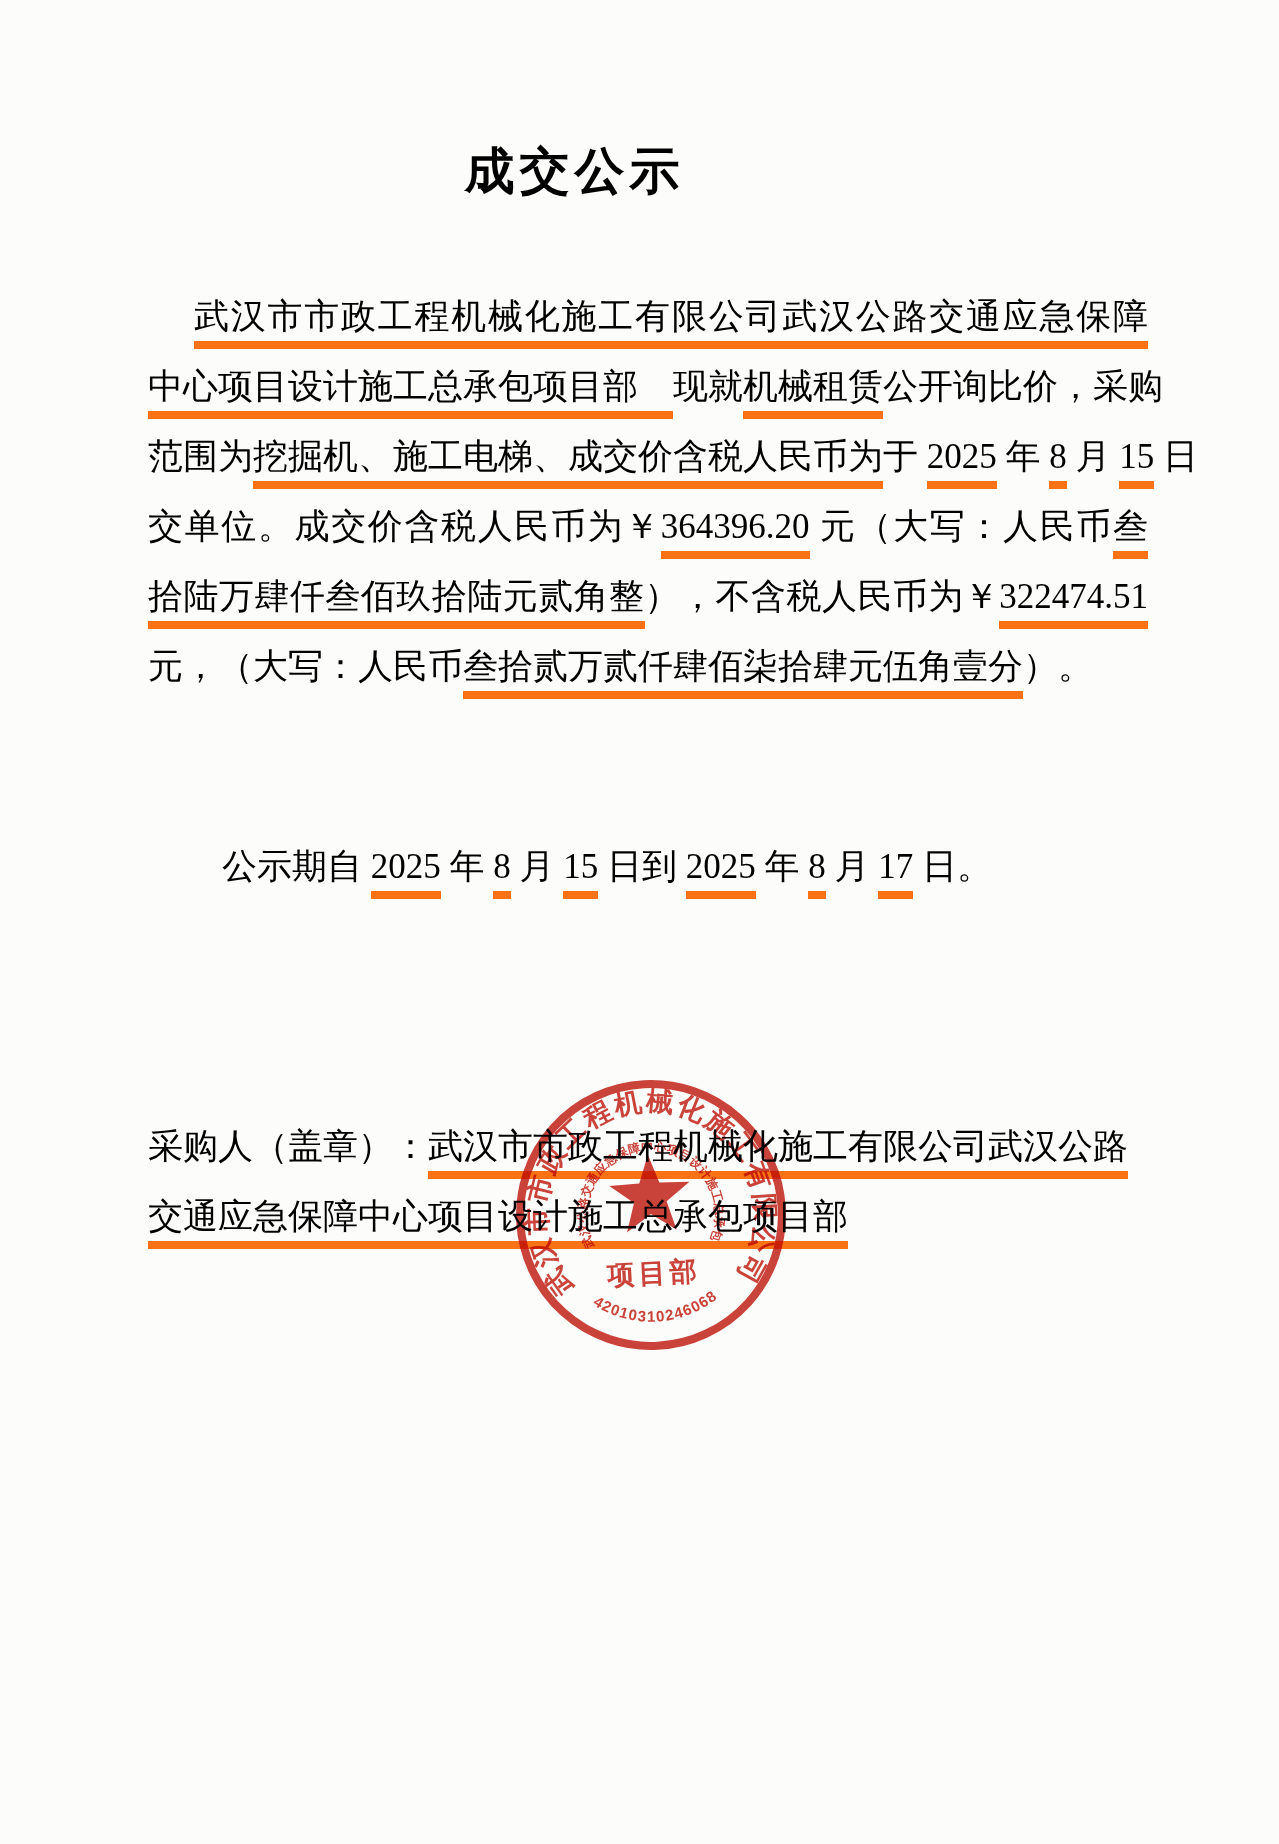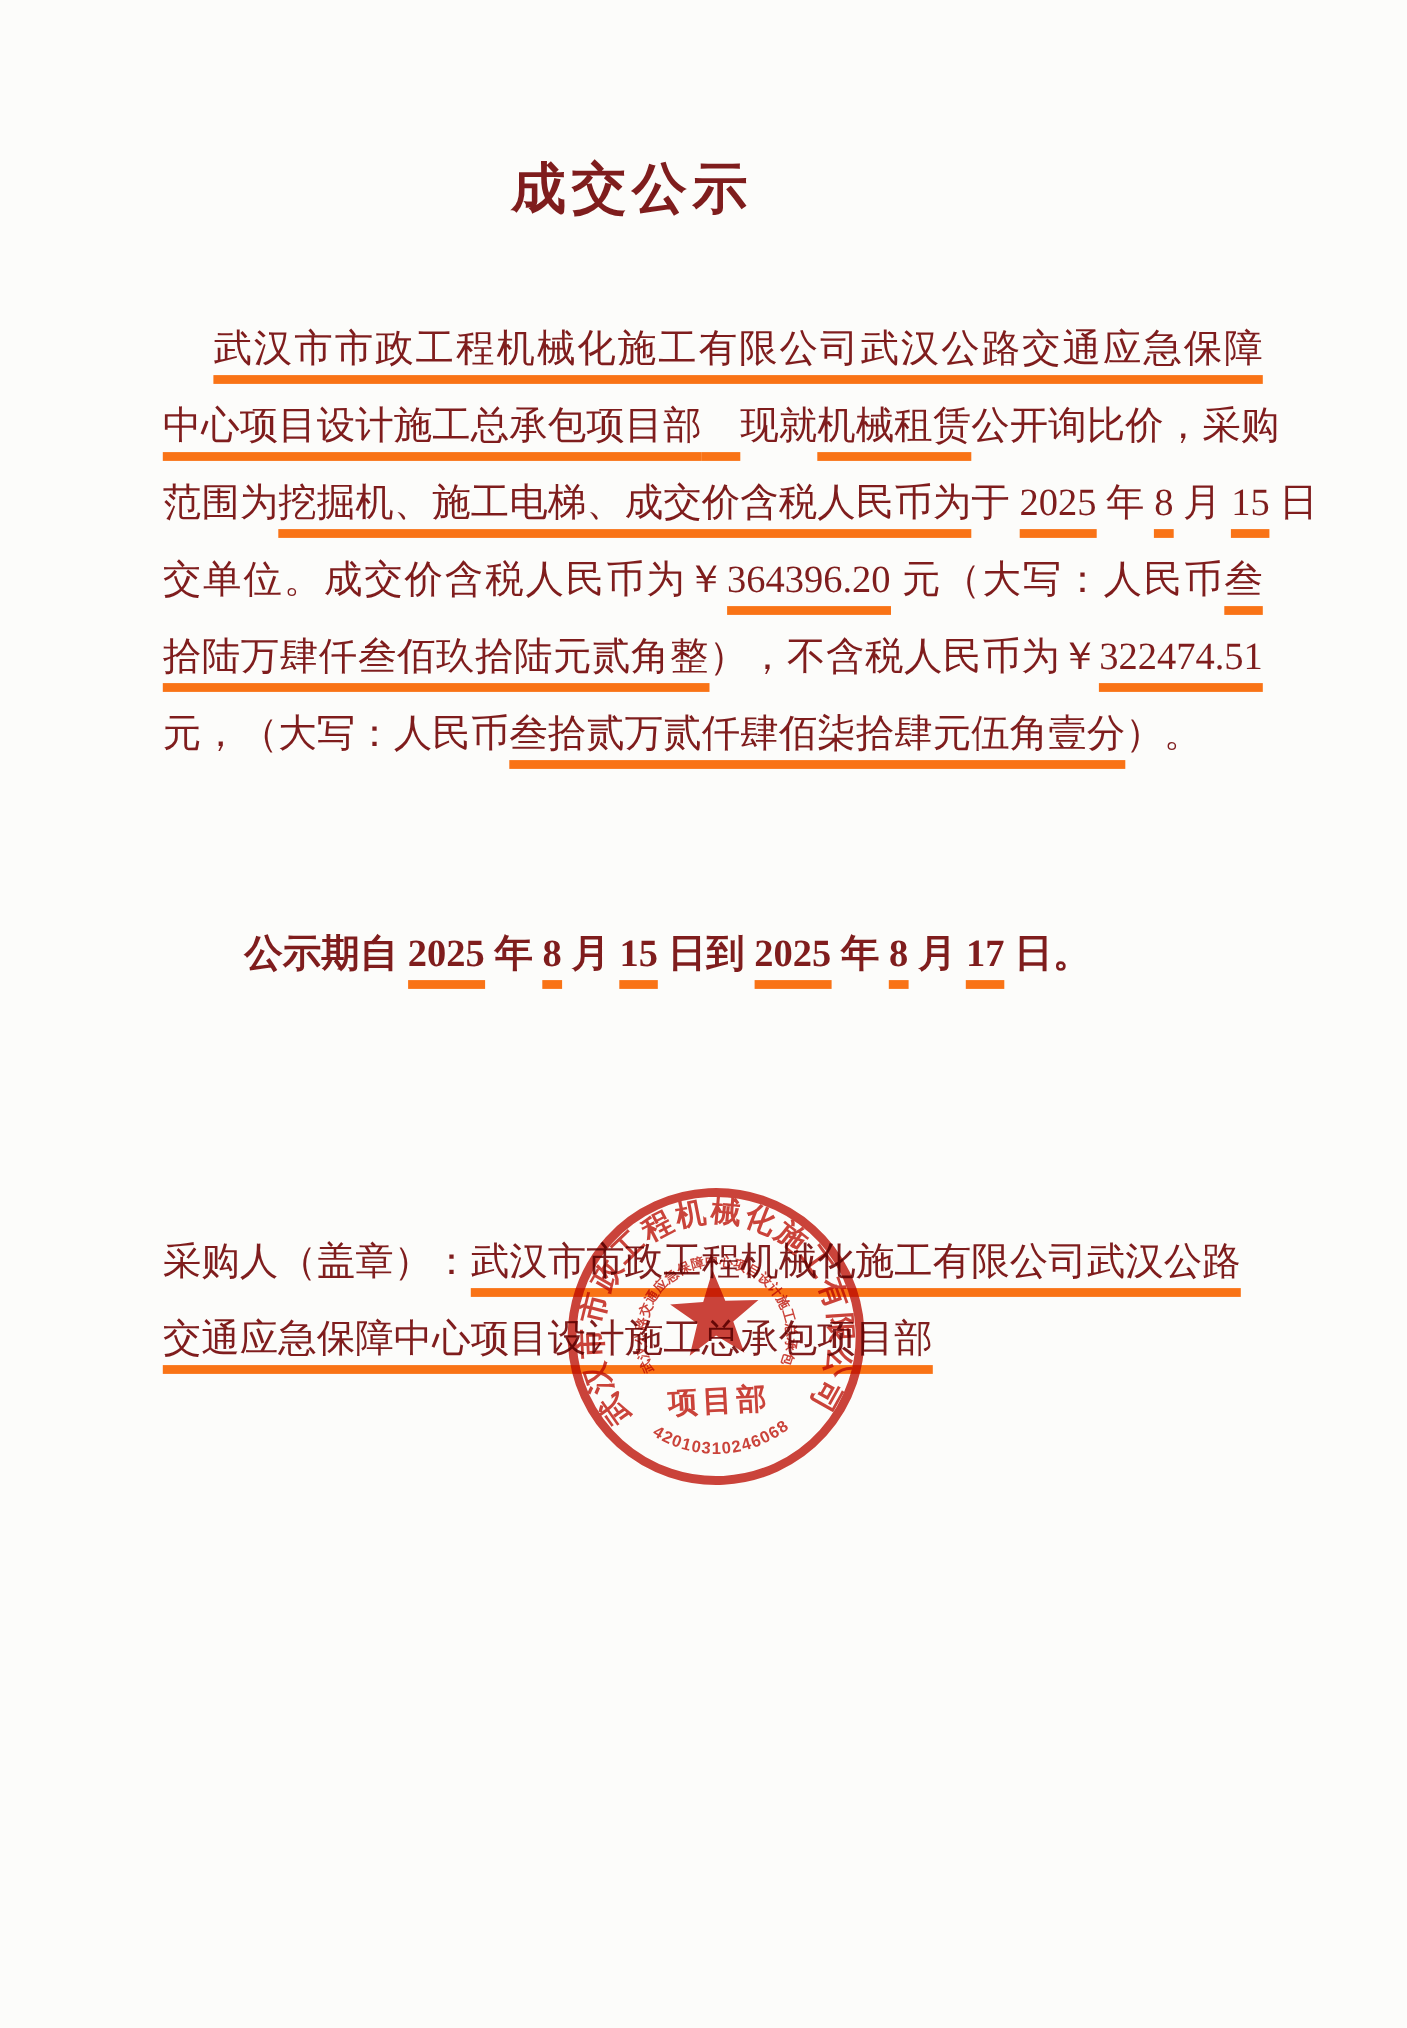--- a/index.html
+++ b/index.html
@@ -3,42 +3,42 @@
 <meta charset="utf-8">
 <style>
   html, body { margin: 0; padding: 0; background: #ffffff; }
   .page {
     position: relative;
     width: 1279px;
     height: 1844px;
     background: #fcfcfa;
     overflow: hidden;
     font-family: "Liberation Serif", "DejaVu Serif", serif;
-    color: #7f1d1d;
+    color: #000000;
   }
   .title {
     position: absolute;
     top: 138px;
     left: 0;
     width: 1279px;
     box-sizing: border-box;
     padding-right: 130px;
     text-align: center;
     font-size: 50px;
     font-weight: 700;
     letter-spacing: 5px;
   }
   .block {
     position: absolute;
     left: 148px;
     width: 1000px;
     font-size: 35px;
   }
   .para1  { top: 282px; }
-  .para2  { top: 832px; font-weight: bold; }
+  .para2  { top: 832px; }
   .footer { top: 1112px; }
   .tline {
     height: 70px;
     line-height: 70px;
     white-space: nowrap;
   }
   .tline.just {
     text-align: justify;
     text-align-last: justify;
   }

